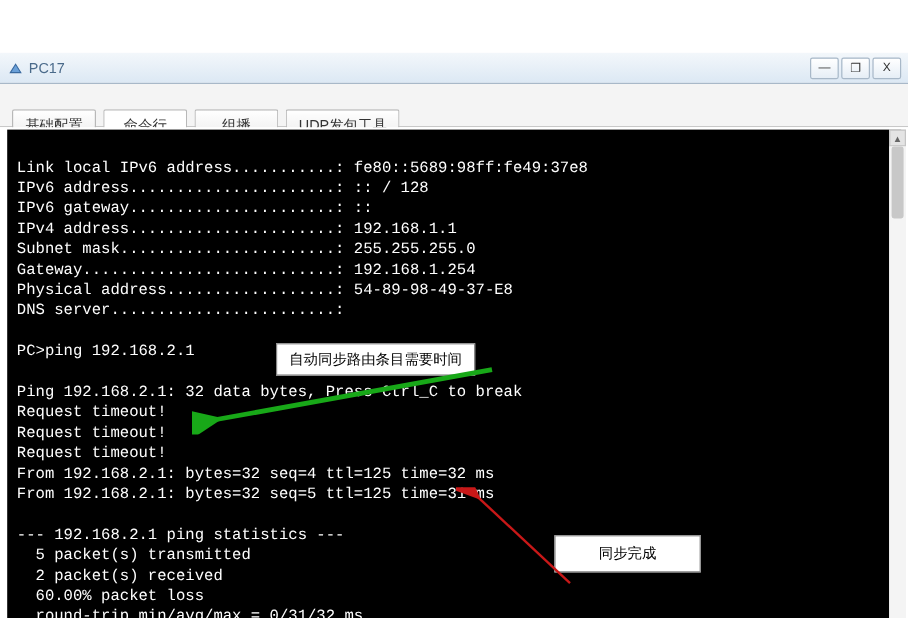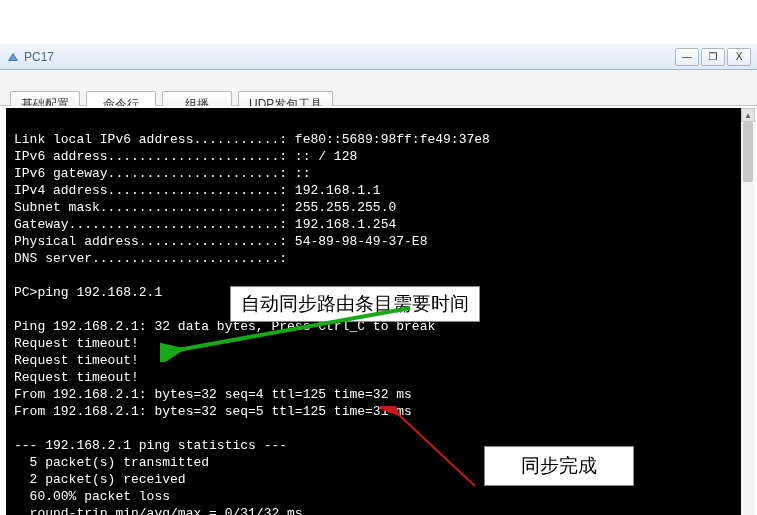--- a/index.html
+++ b/index.html
@@ -113,21 +113,21 @@
     cursor: pointer;
   }
   .annot {
     position: absolute;
     z-index: 5;
   }
   .annot-box {
     background: #fff;
     border: 1px solid #888;
     padding: 4px 10px;
-    font-size: 19px;
+    font-size: 12px;
     font-family: Liberation Serif, serif;
     color: #000;
     white-space: nowrap;
   }
   .cursor {
     display: inline-block;
     width: 7px; height: 13px;
     background: #fff;
     vertical-align: text-bottom;
   }
@@ -219,21 +219,21 @@
 
   <svg class="annot" style="left:160px; top:196px; width:260px; height:60px; pointer-events:none">
     <defs>
       <marker id="greenhead" markerWidth="14" markerHeight="12" refX="2" refY="6" orient="auto">
         <polygon points="14,0 0,6 14,12" fill="#18a818"></polygon>
       </marker>
     </defs>
     <line x1="250" y1="6" x2="18" y2="48" stroke="#18a818" stroke-width="4" marker-end="url(#greenhead)"></line>
   </svg>
 
-  <div class="annot" style="left:484px; top:340px">
+  <div class="annot" style="left:462px; top:340px">
     <div class="annot-box" style="padding:6px 36px">同步完成</div>
   </div>
 
   <svg class="annot" style="left:380px; top:300px; width:110px; height:90px; pointer-events:none">
     <defs>
       <marker id="redhead" markerWidth="12" markerHeight="10" refX="2" refY="5" orient="auto">
         <polygon points="12,0 0,5 12,10" fill="#c81818"></polygon>
       </marker>
     </defs>
     <line x1="95" y1="80" x2="18" y2="8" stroke="#c81818" stroke-width="2" marker-end="url(#redhead)"></line>

